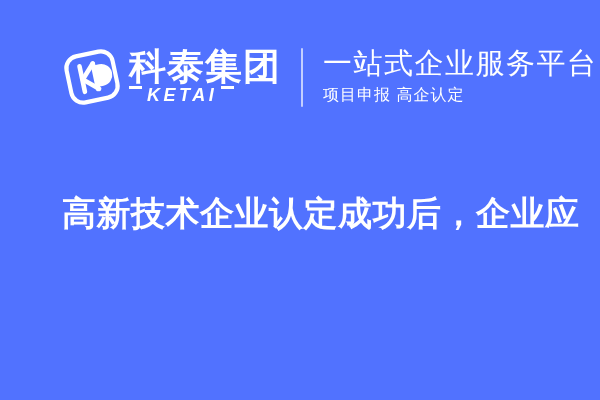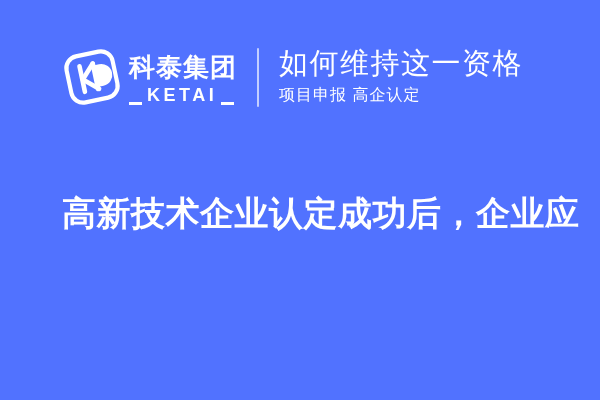--- a/index.html
+++ b/index.html
@@ -44,33 +44,34 @@
   }
 
   #logo-wordmark {
     margin-left: 7px;
     display: flex;
     flex-direction: column;
     justify-content: center;
   }
 
   #logo-name-cn {
-    font-size: 26px;
+    font-size: 37px;
     line-height: 34px;
     font-weight: 700;
     color: #ffffff;
     letter-spacing: 1px;
     white-space: nowrap;
   }
 
   #logo-name-en-row {
     display: flex;
-    align-items: flex-end;
+    align-items: flex-start;
     margin-top: 2px;
     white-space: nowrap;
+    font-style: italic;
   }
   .wordmark-rule {
     display: inline-block;
     width: 13px;
     height: 3px;
     background: #ffffff;
     flex: 0 0 13px;
   }
   #logo-name-en {
     font-size: 18px;
@@ -158,21 +159,21 @@
           <span class="wordmark-rule"></span>
           <span id="logo-name-en">KETAI</span>
           <span class="wordmark-rule"></span>
         </div>
       </div>
     </div>
 
     <div id="brand-divider"></div>
 
     <div id="tagline-block">
-      <div id="tagline-main">如何维持这一资格</div>
+      <div id="tagline-main">一站式企业服务平台</div>
       <div id="tagline-sub">项目申报 高企认定</div>
     </div>
 
   </div>
 
   <div id="headline">
     <div class="headline-line">高新技术企业认定成功后，企业应</div>
   </div>
 
 </div>

